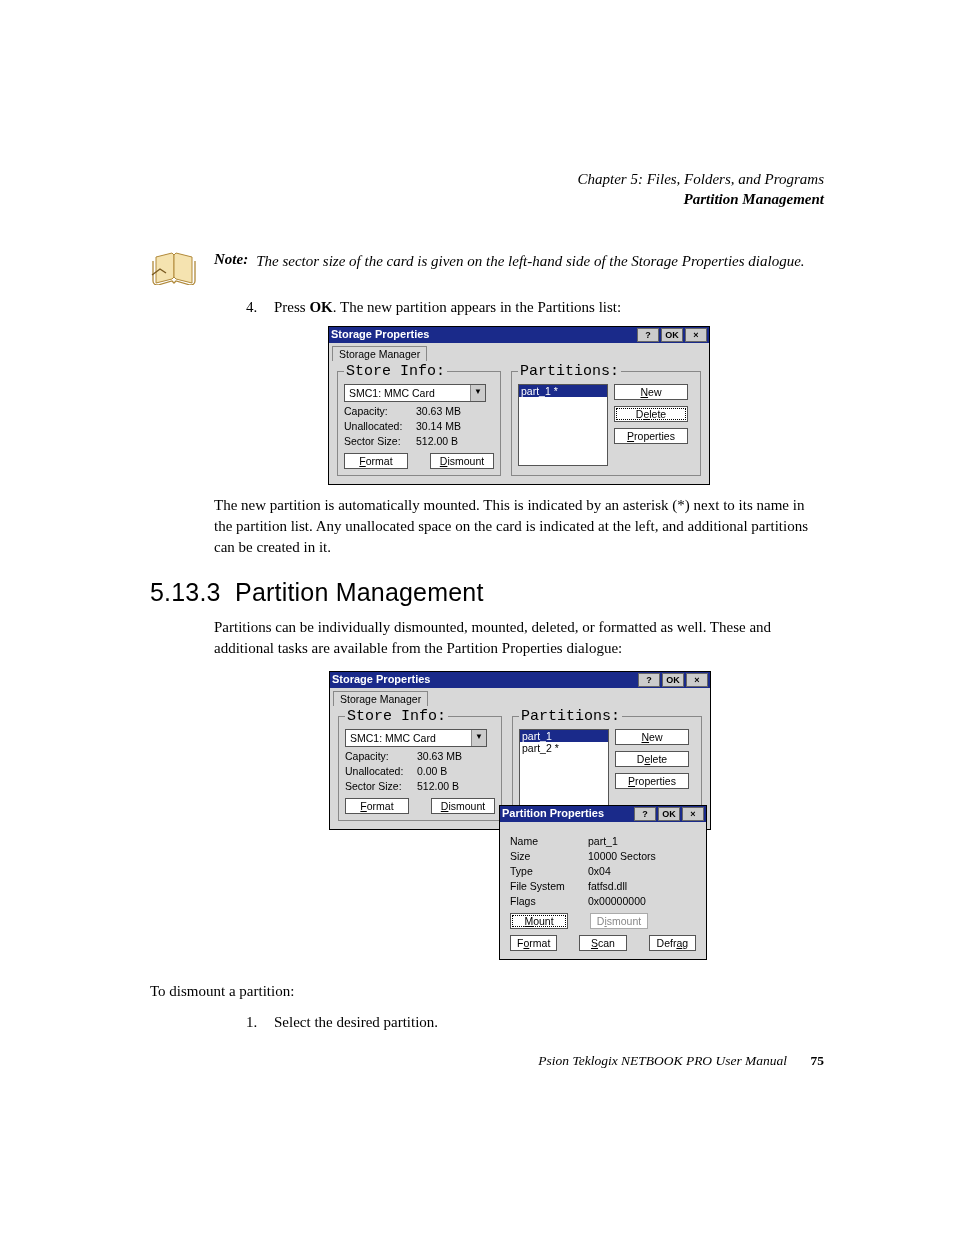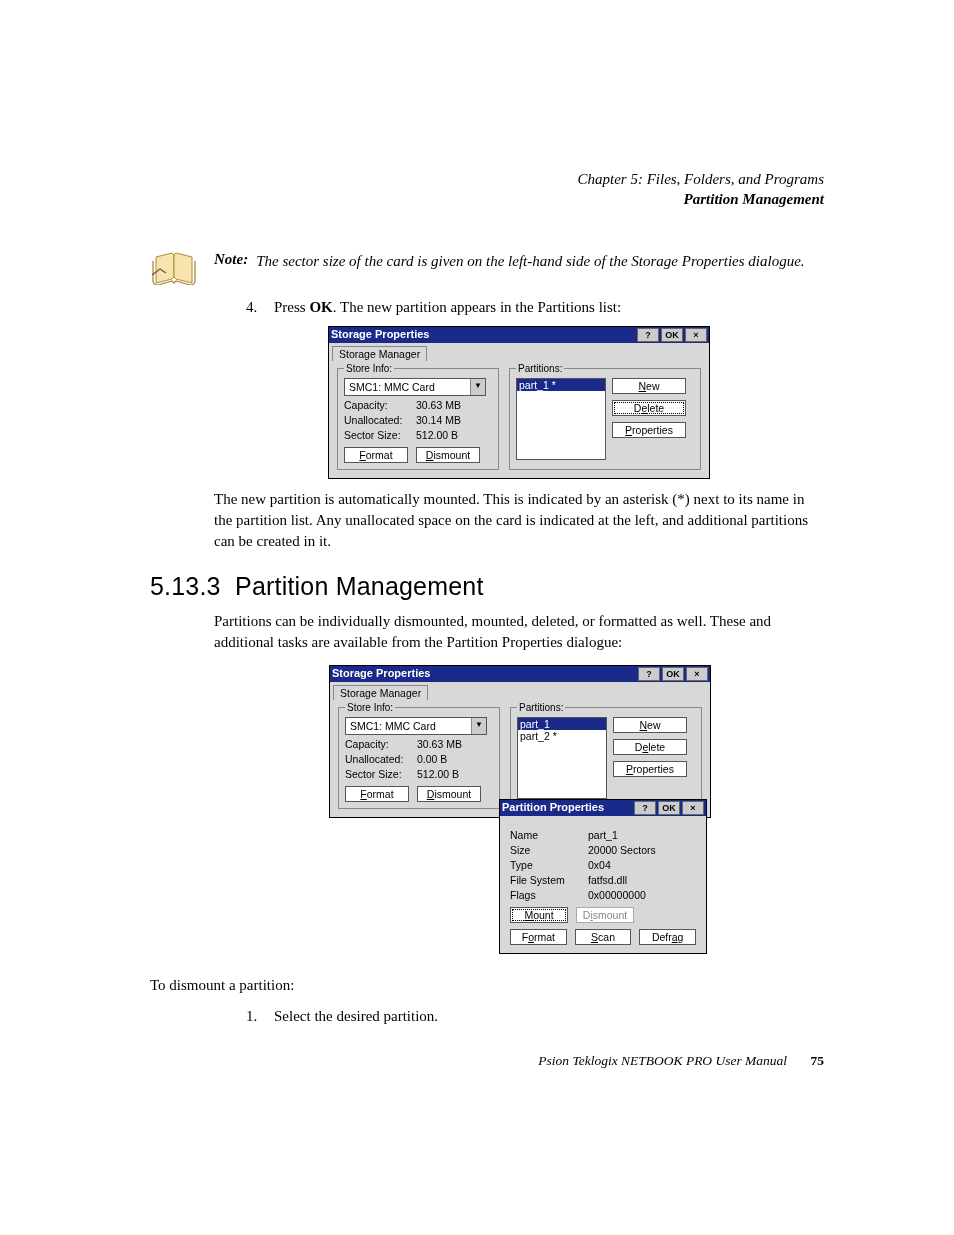--- a/index.html
+++ b/index.html
@@ -122,21 +122,21 @@
     display: flex;
     padding: 2px 8px 8px 8px;
     gap: 10px;
   }
   fieldset.grp {
     border: 1px solid #888;
     margin: 0;
     padding: 4px 6px 6px 6px;
     font-size: 10.5px;
   }
-  fieldset.grp > legend { font-size: 10px; padding: 0 2px; }
+  fieldset.grp > legend { font-size: 15px; padding: 0 2px; font-family: Liberation Mono, monospace; }
   .dropdown {
     display: flex;
     align-items: stretch;
     background: #fff;
     border: 1px solid #555;
     height: 16px;
     width: 140px;
   }
   .dropdown .dd-text {
     flex: 1;
@@ -160,21 +160,21 @@
     padding: 1px 0;
     font-size: 10.5px;
     text-align: center;
     display: inline-block;
     box-shadow: inset 1px 1px 0 #fff;
   }
   .btn.focus {
     outline: 1px dotted #000;
     outline-offset: -3px;
   }
-  .btn-row { display: flex; gap: 8px; margin-top: 6px; }
+  .btn-row { display: flex; gap: 22px; margin-top: 6px; }
   .partition-list {
     background: #fff;
     border: 1px solid #555;
     width: 88px;
     height: 80px;
     font-size: 10.5px;
   }
   .pl-item { padding: 0 2px; }
   .pl-item.sel { background: #1a2a8a; color: #fff; }
   .right-btns { display: flex; flex-direction: column; gap: 6px; margin-left: 6px; }
@@ -355,21 +355,21 @@
               <span class="tbar-btn">×</span>
             </div>
           </div>
           <div style="padding:10px 10px 8px 10px">
             <div class="kv-row">
                 <span class="k">Name</span>
                 <span>part_1</span>
               </div>
             <div class="kv-row">
                 <span class="k">Size</span>
-                <span>20000 Sectors</span>
+                <span>10000 Sectors</span>
               </div>
             <div class="kv-row">
                 <span class="k">Type</span>
                 <span>0x04</span>
               </div>
             <div class="kv-row">
                 <span class="k">File System</span>
                 <span>fatfsd.dll</span>
               </div>
             <div class="kv-row">

